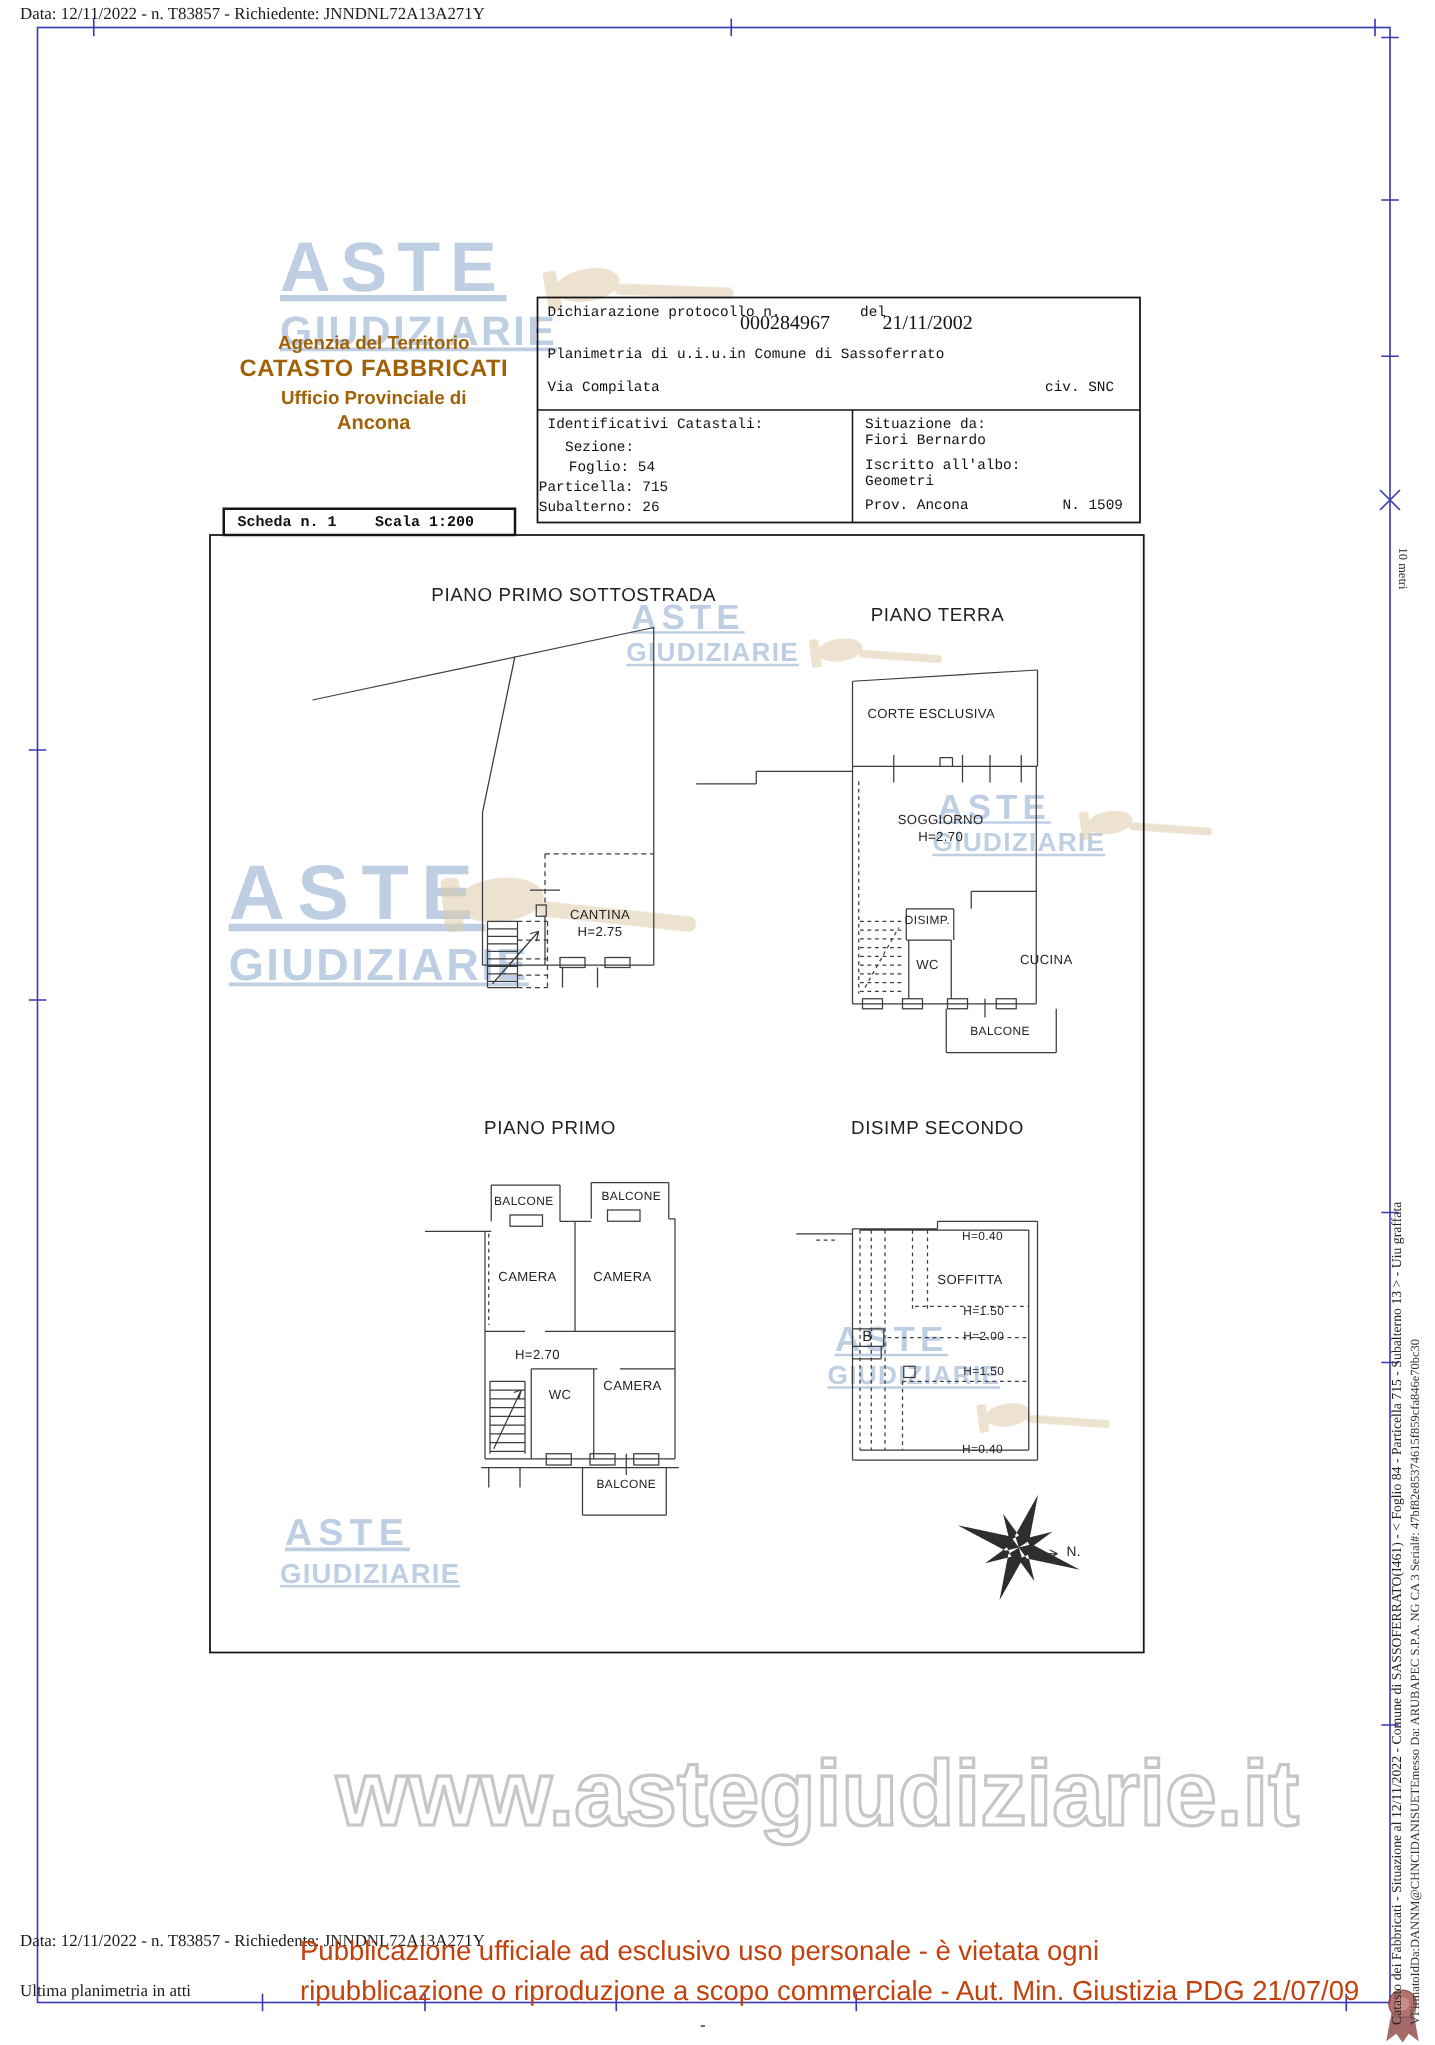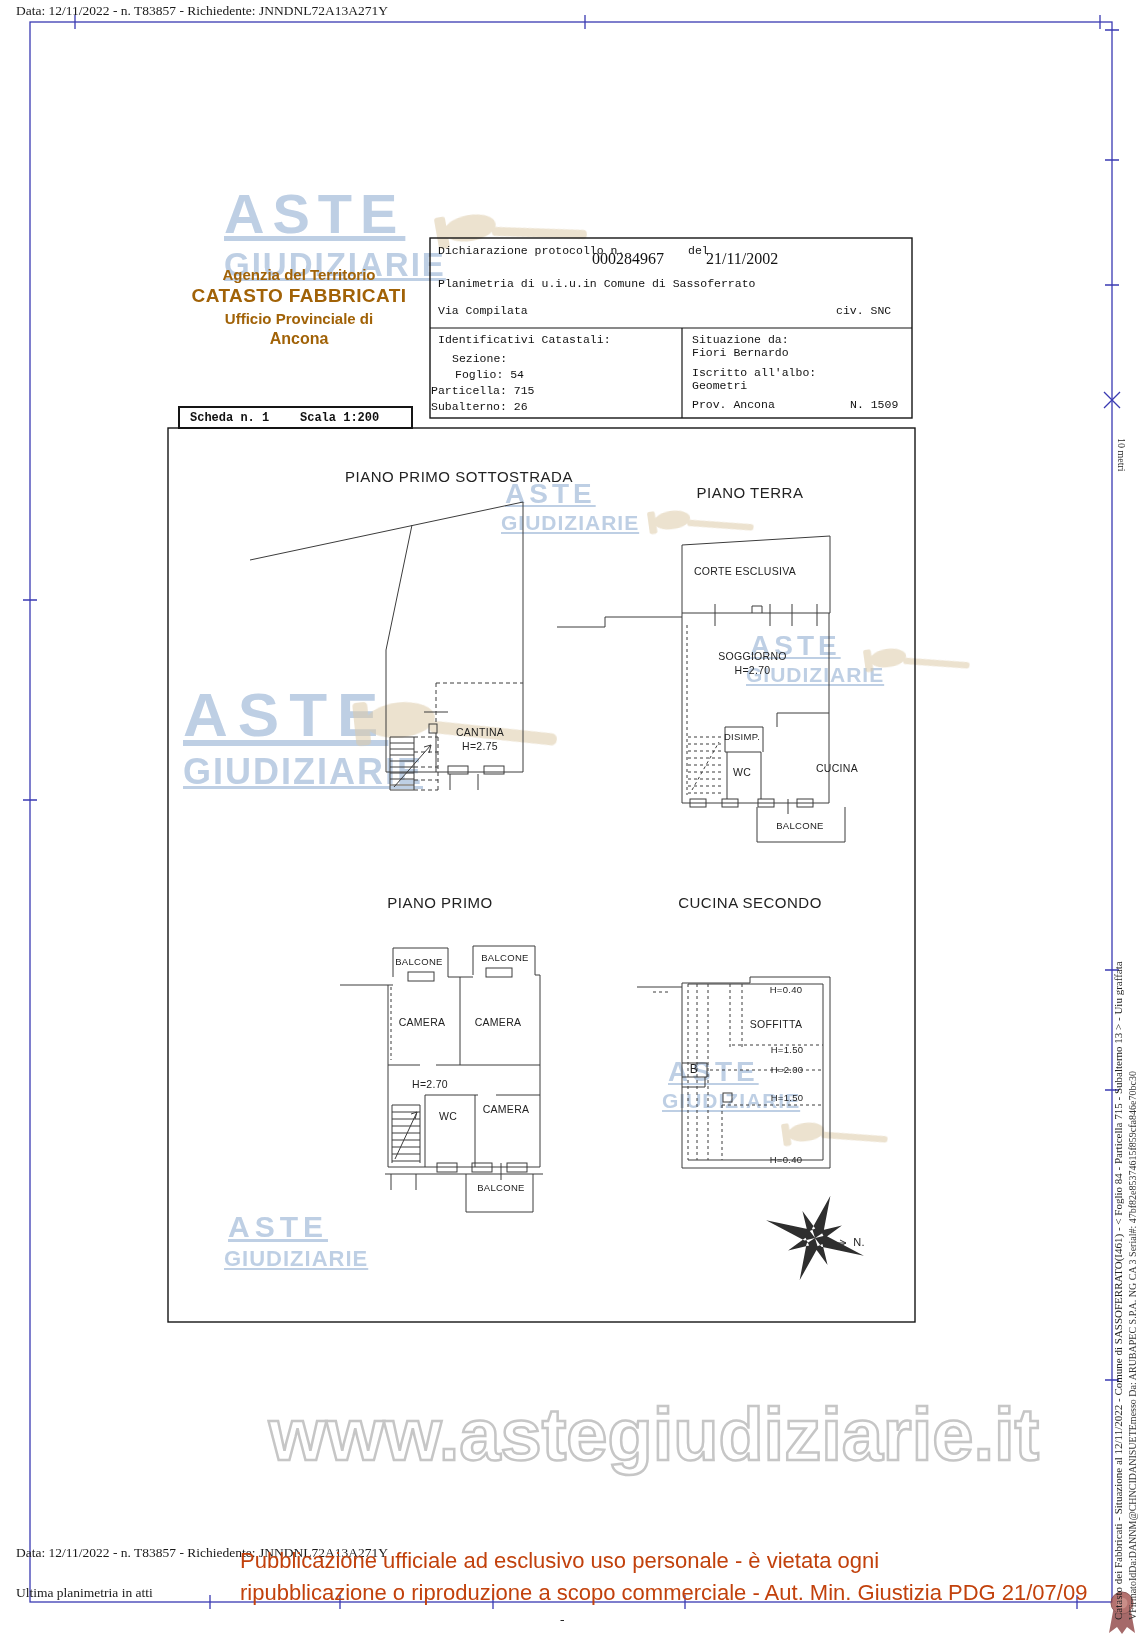--- a/index.html
+++ b/index.html
@@ -224,21 +224,21 @@
   <div class="abs mono" style="left:692px;top:379px;">Geometri</div>
   <div class="abs mono" style="left:692px;top:398px;">Prov. Ancona</div>
   <div class="abs mono" style="left:850px;top:398px;">N. 1509</div>
 
   <div class="abs monob" style="left:190px;top:411px;">Scheda n. 1</div>
   <div class="abs monob" style="left:300px;top:411px;">Scala 1:200</div>
 
   <div class="abs ptitle" style="left:345px;top:468px;width:206px;">PIANO PRIMO SOTTOSTRADA</div>
   <div class="abs ptitle" style="left:650px;top:484px;width:200px;">PIANO TERRA</div>
   <div class="abs ptitle" style="left:337px;top:894px;width:206px;">PIANO PRIMO</div>
-  <div class="abs ptitle" style="left:645px;top:894px;width:210px;">CUCINA SECONDO</div>
+  <div class="abs ptitle" style="left:645px;top:894px;width:210px;">DISIMP SECONDO</div>
 
   <div class="abs lbl" style="left:440px;top:726px;width:80px;">CANTINA</div>
   <div class="abs lbl" style="left:440px;top:740px;width:80px;">H=2.75</div>
 
   <div class="abs lbl" style="left:685px;top:565px;width:120px;">CORTE ESCLUSIVA</div>
   <div class="abs lbl" style="left:700px;top:650px;width:105px;">SOGGIORNO</div>
   <div class="abs lbl" style="left:700px;top:664px;width:105px;">H=2.70</div>
   <div class="abs lbl lbl-s" style="left:714px;top:731px;width:56px;">DISIMP.</div>
   <div class="abs lbl" style="left:722px;top:766px;width:40px;">WC</div>
   <div class="abs lbl" style="left:762px;top:762px;width:56px;margin-left:47px;">CUCINA</div>

